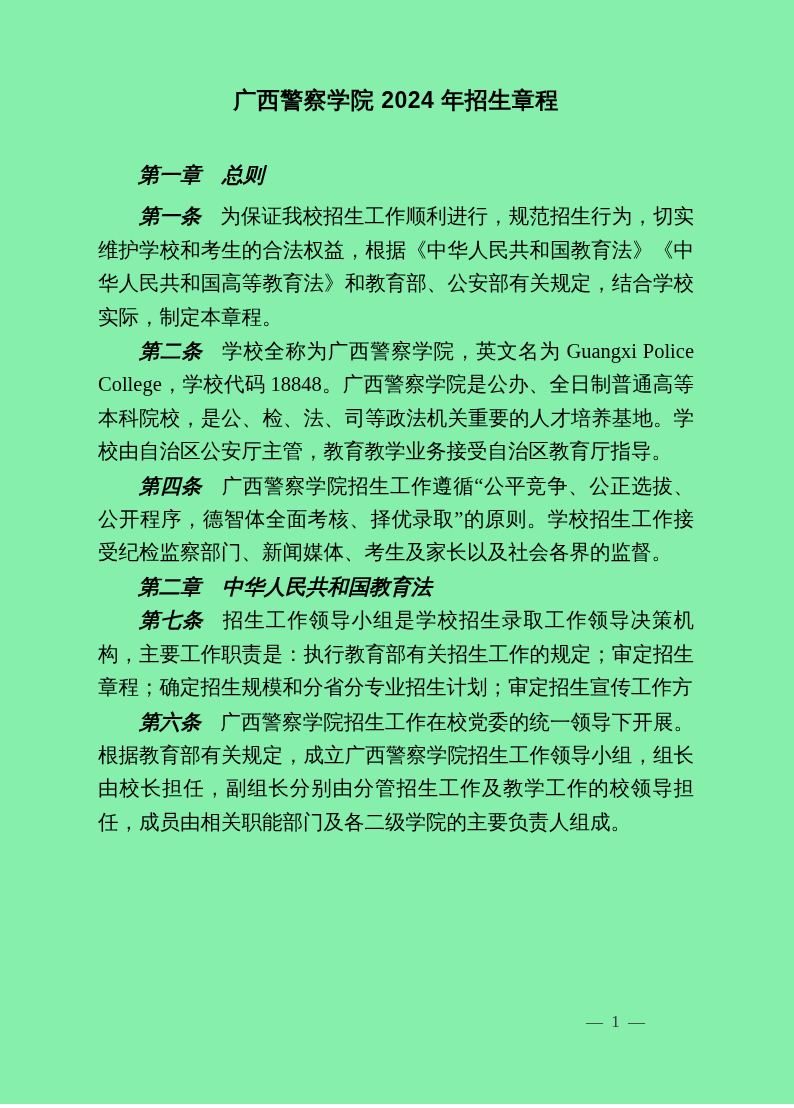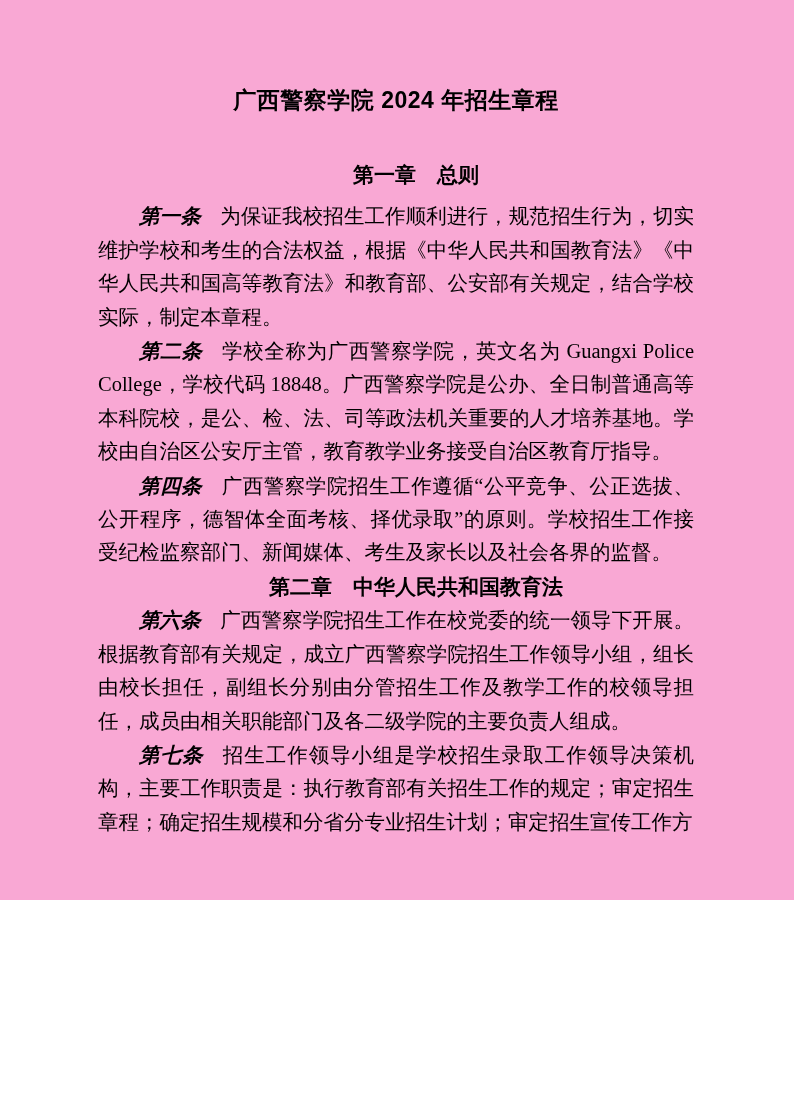--- a/index.html
+++ b/index.html
@@ -1,20 +1,20 @@
 <!DOCTYPE html>
 <html><head>
 <meta charset="utf-8">
 <style>
   html, body { margin: 0; padding: 0; background: #ffffff; }
   .doc-page {
     position: relative;
     width: 794px;
-    height: 900px;
-    background: #f9a8d4;
+    height: 1104px;
+    background: #86efac;
     color: #000000;
     font-family: "Liberation Serif", "DejaVu Serif", serif;
     overflow: hidden;
     box-sizing: border-box;
   }
   .content {
     padding: 84px 100px 0 98px; 
   }
   .doc-title {
     margin: 0;
@@ -23,23 +23,23 @@
     font-size: 23px;
     line-height: 33px;
     text-align: center;
     letter-spacing: 0.5px;
   }
   .chapter-heading {
     font-family: "Liberation Sans", "DejaVu Sans", sans-serif;
     font-weight: 700;
     font-size: 21px;
     line-height: 33.4px;
-    text-align: center;
     padding-left: 40px; 
     margin: 0;
+    font-style: italic;
   }
   .chapter-heading.first {
     margin: 41px 0 8px 0;
   }
   .article {
     margin: 0;
     font-size: 20.5px;
     line-height: 33.4px;
     text-align: justify;
     text-indent: 2em;
@@ -74,20 +74,20 @@
     <p class="article"><span class="article-label">第一条</span><span>为保证我校招生工作顺利进行，规范招生行为，切实维护学校和考生的合法权益，根据《中华人民共和国教育法》《中华人民共和国高等教育法》和教育部、公安部有关规定，结合学校实际，制定本章程。</span></p>
 
     <p class="article"><span class="article-label">第二条</span><span>学校全称为广西警察学院，英文名为 Guangxi Police College，学校代码 18848。广西警察学院是公办、全日制普通高等本科院校，是公、检、法、司等政法机关重要的人才培养基地。学校由自治区公安厅主管，教育教学业务接受自治区教育厅指导。</span></p>
 
 
     <p class="article"><span class="article-label">第四条</span><span>广西警察学院招生工作遵循“公平竞争、公正选拔、公开程序，德智体全面考核、择优录取”的原则。学校招生工作接受纪检监察部门、新闻媒体、考生及家长以及社会各界的监督。</span></p>
 
 
     <h2 class="chapter-heading">第二章　中华人民共和国教育法</h2>
 
+    <p class="article"><span class="article-label">第七条</span><span>招生工作领导小组是学校招生录取工作领导决策机构，主要工作职责是：执行教育部有关招生工作的规定；审定招生章程；确定招生规模和分省分专业招生计划；审定招生宣传工作方</span></p>
+
     <p class="article"><span class="article-label">第六条</span><span>广西警察学院招生工作在校党委的统一领导下开展。根据教育部有关规定，成立广西警察学院招生工作领导小组，组长由校长担任，副组长分别由分管招生工作及教学工作的校领导担任，成员由相关职能部门及各二级学院的主要负责人组成。</span></p>
-
-    <p class="article"><span class="article-label">第七条</span><span>招生工作领导小组是学校招生录取工作领导决策机构，主要工作职责是：执行教育部有关招生工作的规定；审定招生章程；确定招生规模和分省分专业招生计划；审定招生宣传工作方</span></p>
 
   </div>
 
   <div class="page-footer">— 1 —</div>
 </div>
 
 </body></html>

